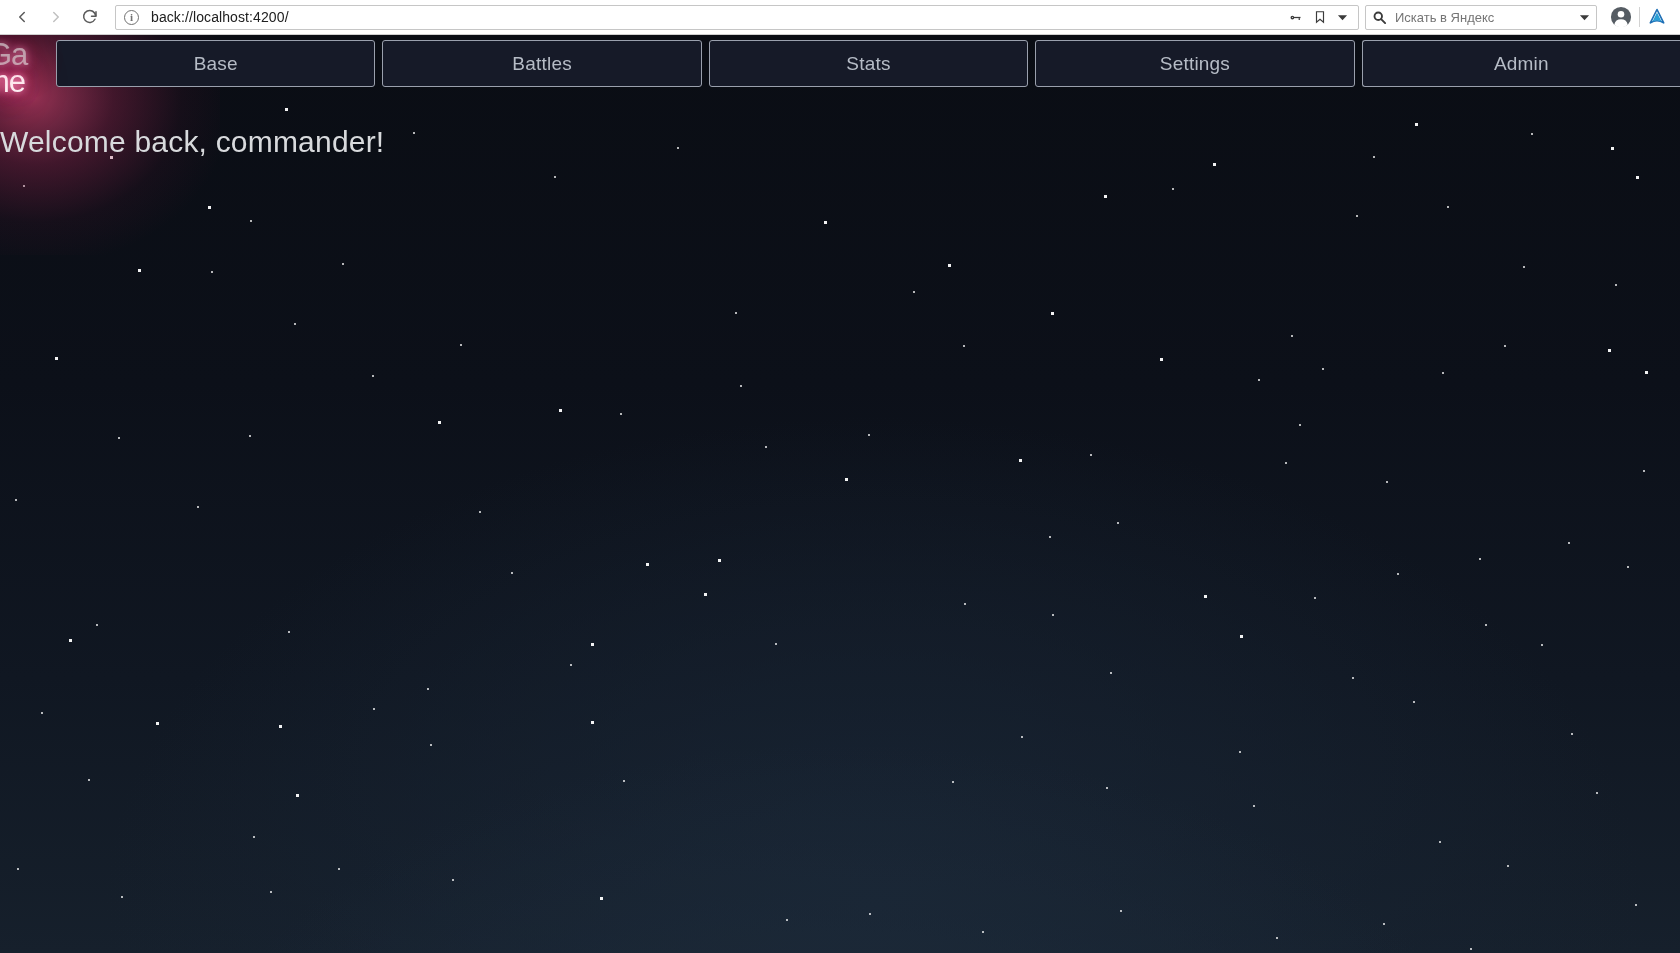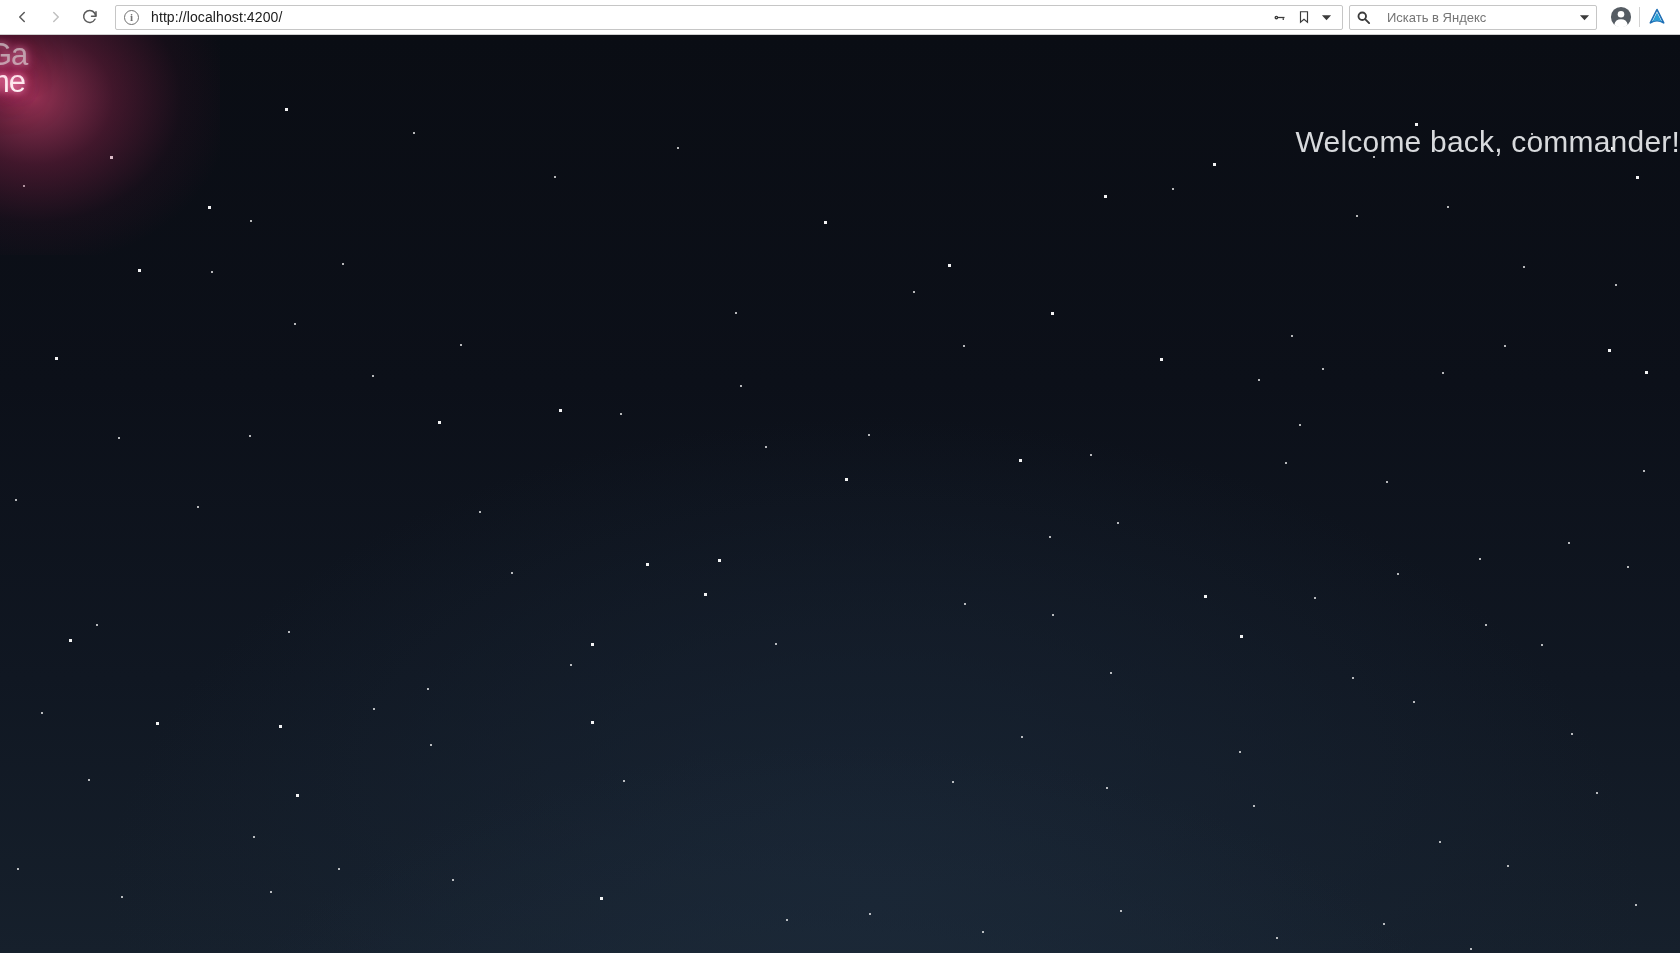--- a/index.html
+++ b/index.html
@@ -77,21 +77,21 @@
   .searchbar {
     flex: 0 0 170px;
     height: 25px;
     margin-right: 6px;
     border: 1px solid #c6c6c6;
     border-radius: 2px;
     background: #ffffff;
     display: flex;
     align-items: center;
     padding: 0 6px;
-    gap: 16px;
+    gap: 8px;
   }
   .search-placeholder {
     font-size: 13px;
     color: #a9a9a9;
     flex: 1 1 auto;
     white-space: nowrap;
     overflow: hidden;
   }
   .chrome-right {
     display: flex; align-items: center; gap: 0;
@@ -197,21 +197,21 @@
     user-select: none;
   }
   .tab:last-child { border-right: none; border-radius: 3px 0 0 3px; }
 
   
   .content {
     position: absolute;
     top: 56px; left: 0;
     width: 1680px;
     z-index: 4;
-    text-align: right;
+    text-align: left;
   }
   .welcome {
     margin-top: 34px;
     font-size: 30px;
     font-weight: 400;
     color: #d8dadd;
     letter-spacing: 0.2px;
   }
   .question {
     margin-top: 54px;
@@ -240,21 +240,21 @@
 
   <div class="nav-btn">
     <svg width="18" height="18" viewBox="0 0 24 24" fill="none" stroke="currentColor" stroke-width="2" stroke-linecap="round" stroke-linejoin="round">
       <polyline points="20 5 20 11 14 11"></polyline>
       <path d="M18.6 15A8 8 0 1 1 19.5 10.5"></path>
     </svg>
   </div>
 
   <div class="urlbar">
     <div class="info-icon">i</div>
-    <div class="url-text">http://localhost:4200/</div>
+    <div class="url-text">back://localhost:4200/</div>
     <div class="urlbar-icons">
       <span class="key-icon">
         <svg width="15" height="15" viewBox="0 0 24 24" fill="currentColor">
           <path d="M7 9a3 3 0 1 0 0 6 3 3 0 0 0 0-6zm0 2.2a.8.8 0 1 1 0 1.6.8.8 0 0 1 0-1.6z"></path>
           <rect x="9" y="11" width="11" height="2"></rect>
           <rect x="17" y="13" width="2" height="3"></rect>
         </svg>
       </span>
       <span class="bookmark-icon">
         <svg width="14" height="16" viewBox="0 0 24 24" fill="none" stroke="currentColor" stroke-width="2">
@@ -425,18 +425,25 @@
       <div class="star" style="left: 342px; top: 228px; width: 1.5px; height: 1.5px; opacity: 0.7;"></div>
       <div class="star" style="left: 677px; top: 112px; width: 1.5px; height: 1.5px; opacity: 0.7;"></div>
     </div>
   <div class="corner-glow"></div>
 
   <div class="logo">
     <div class="logo-line top">Ga</div>
     <div class="logo-line bottom">me</div>
   </div>
 
+  <nav class="navbar">
+    <div class="tab">Base</div>
+    <div class="tab">Battles</div>
+    <div class="tab">Stats</div>
+    <div class="tab">Settings</div>
+    <div class="tab">Admin</div>
+  </nav>
 
   <div class="content">
     <h1 class="welcome">Welcome back, commander!</h1>
   </div>
 
 </div>
 
 </body></html>

